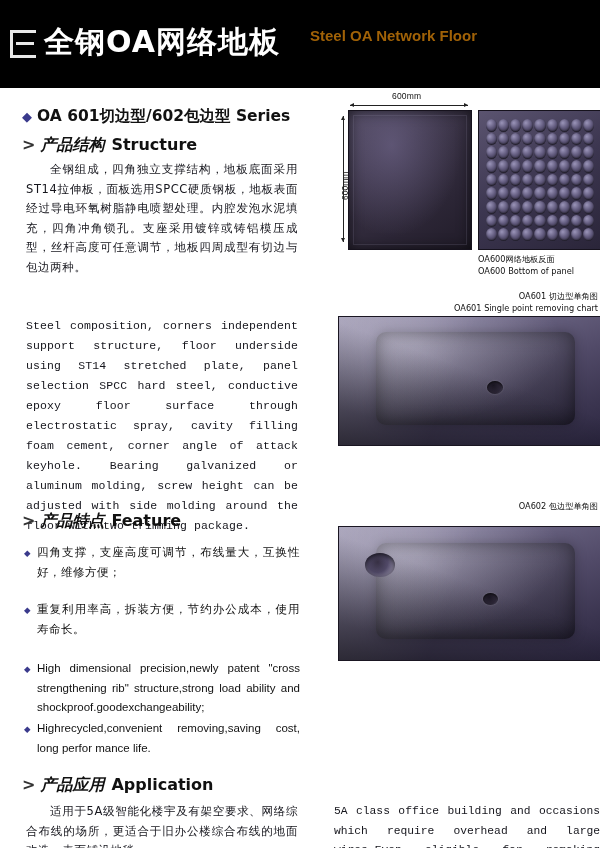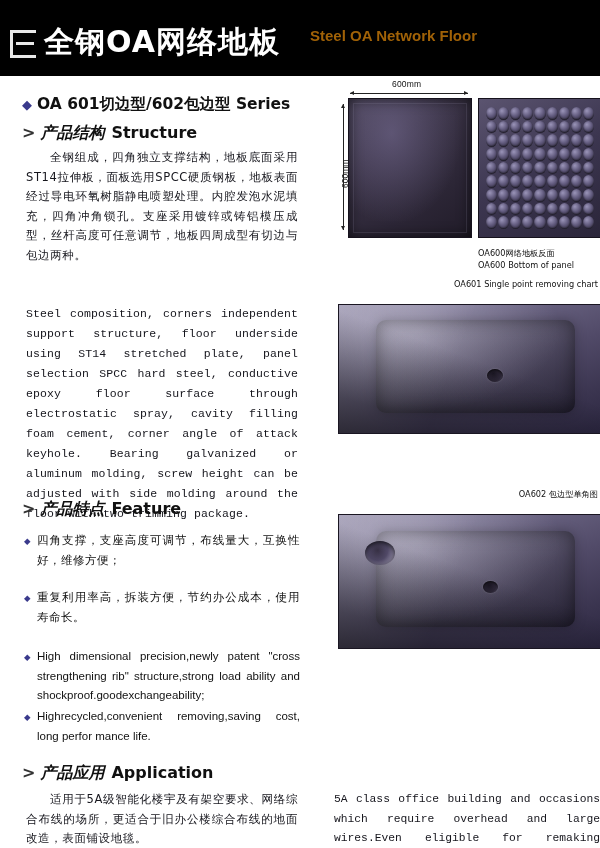--- a/index.html
+++ b/index.html
@@ -12,21 +12,21 @@
     height: 848px;
     font-family: "Liberation Sans", sans-serif;
     color: #111;
     overflow: hidden;
     position: relative;
   }
 
   
   .header {
     position: relative;
-    height: 76px;
+    height: 88px;
     background: #000;
     overflow: hidden;
   }
   .header .logo-mark {
     position: absolute;
     left: 10px;
     top: 30px;
     width: 26px;
     height: 28px;
     border: 3px solid #e8e8e8;
@@ -447,26 +447,27 @@
           <i></i>
           <i></i>
           <i></i>
           <i></i>
           <i></i>
           <i></i>
           <i></i>
       </div>
     </div>
 
-    <div class="cap" style="left:152px; top:166px;margin-top:6px;">
+    <div class="cap" style="left:152px; top:166px;">
       <div>OA600网络地板反面</div>
       <div>OA600 Bottom of panel</div>
     </div>
 
     <div class="cap right-al" style="left:60px; top:203px; width:212px;">
+      <div>OA601 切边型单角图</div>
       <div>OA601 Single point removing chart</div>
     </div>
 
     <div class="photo" style="left:12px; top:228px; width:262px; height:128px;">
       <div class="plate"></div>
       <div class="bevel"></div>
       <div class="sheen"></div>
       <div class="hole" style="left:148px; top:64px; width:16px; height:13px;"></div>
       <div class="corner-shade"></div>
     </div>

